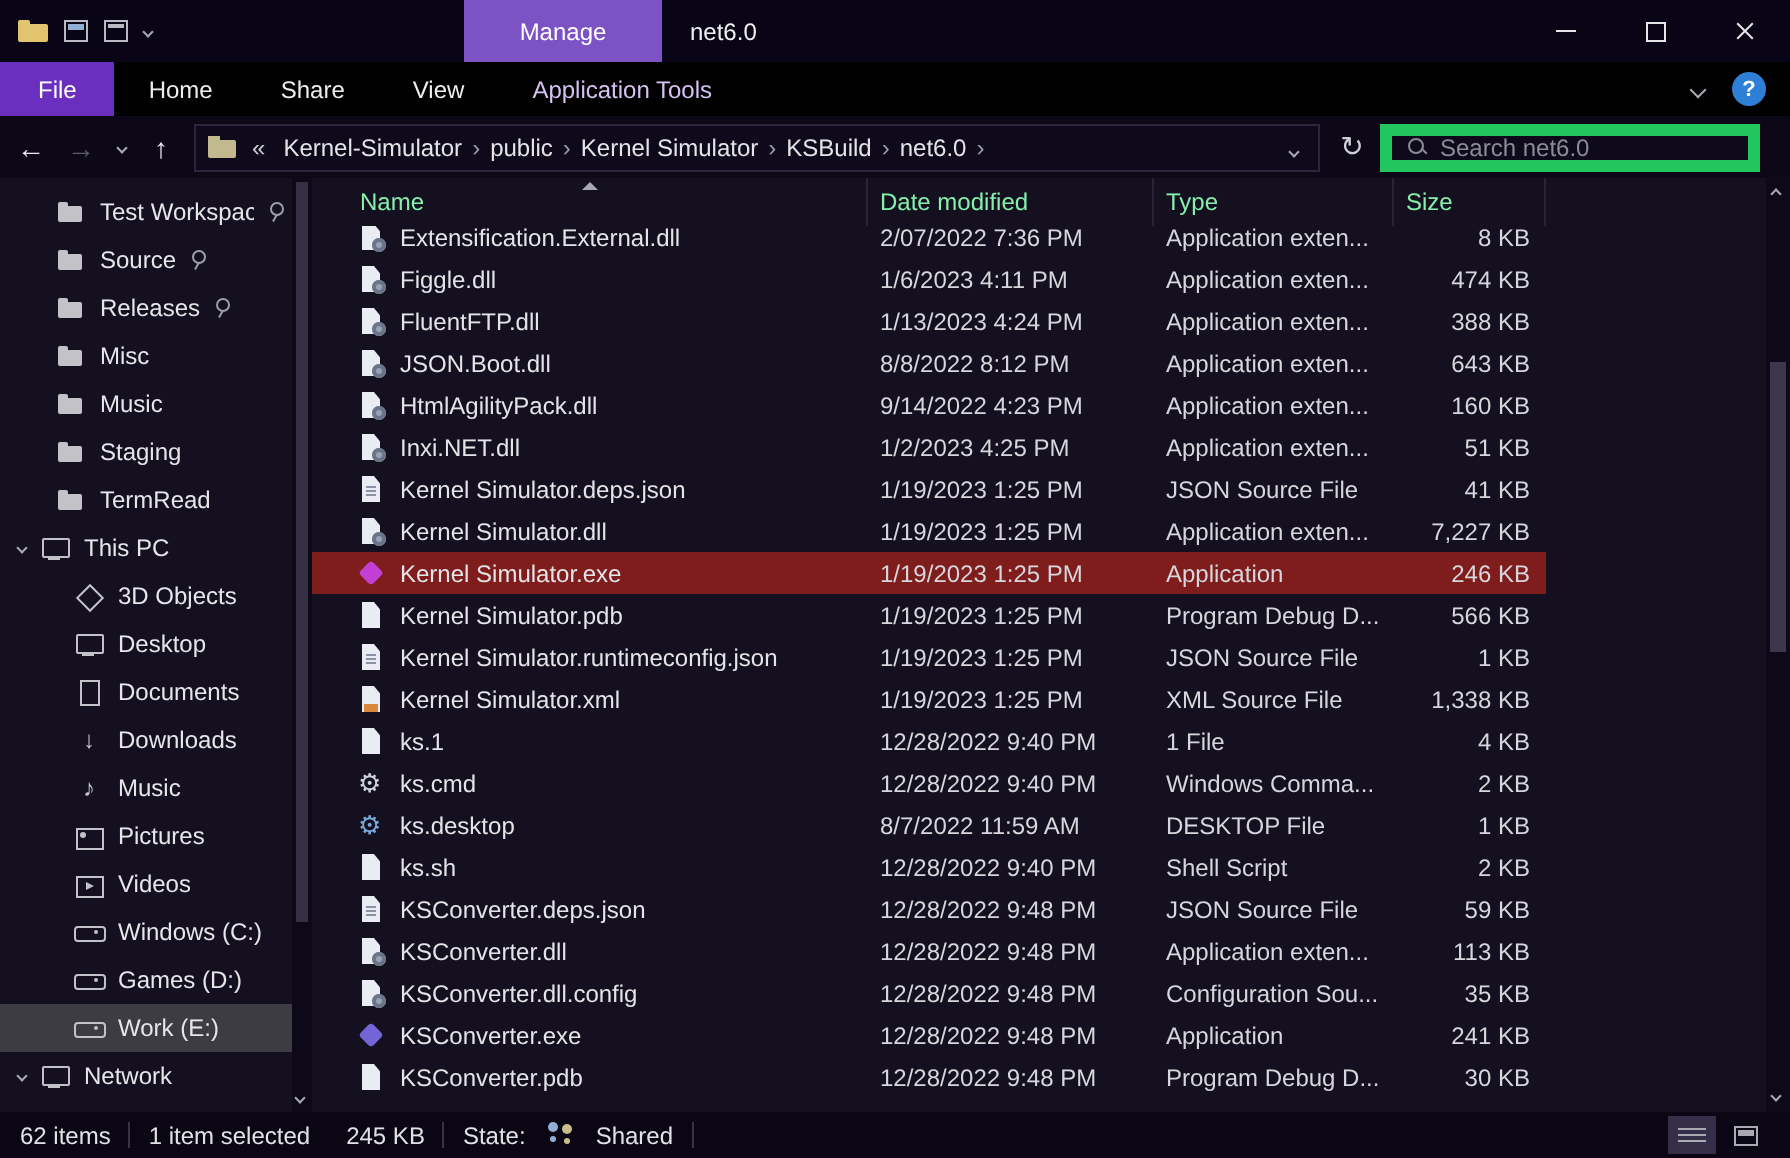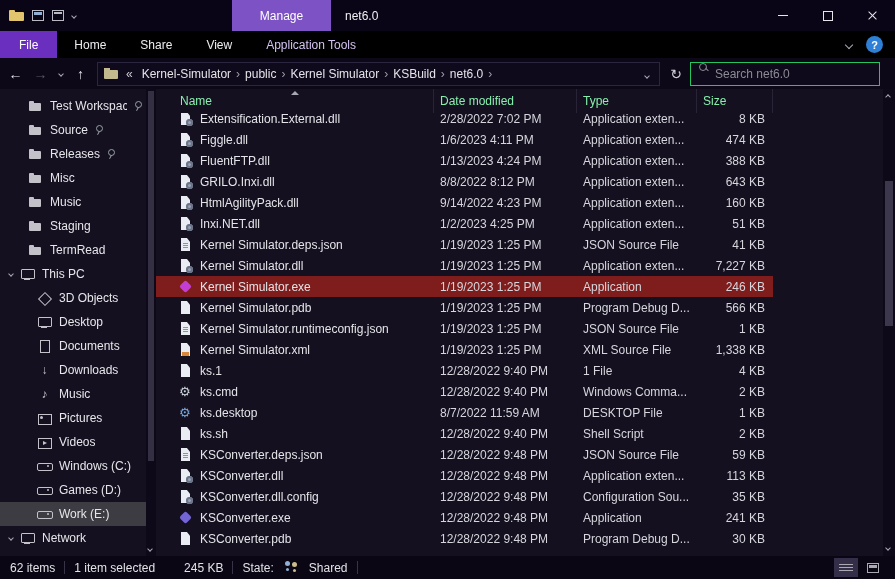--- a/index.html
+++ b/index.html
@@ -48,21 +48,21 @@
   .addrbox{flex:1;height:24px;margin:0 4px;background:#0f0a1b;border:1px solid #2b2540;display:flex;align-items:center;padding:0 6px;min-width:0}
   .addr-folder{width:14px;height:11px;position:relative;flex:none;margin-right:4px}
   .addr-folder::before{content:"";position:absolute;left:0;top:2px;width:14px;height:9px;background:#c2b98e;border-radius:1px}
   .addr-folder::after{content:"";position:absolute;left:0;top:0;width:6px;height:3px;background:#c2b98e}
   .collapse-ind{color:#cfcfd6;padding:0 4px}
   .crumbs{display:flex;align-items:center;min-width:0;overflow:hidden}
   .crumb{padding:0 5px;color:#e4e4e8;white-space:nowrap}
   .crumb-sep{color:#9d9da8}
   .addr-dd{margin-left:auto;padding:0 4px}
   .refreshbtn{width:24px;flex:none;text-align:center;color:#cfcfd6;font-size:14px}
-  .searchbox{width:190px;flex:none;height:24px;background:#0f0a1b;border:1px solid #22c55e;display:flex;gap:7px;padding:0 8px;margin:0 12px 0 2px}
+  .searchbox{width:190px;flex:none;height:24px;background:#0f0a1b;border:6px solid #22c55e;display:flex;align-items:center;gap:7px;padding:0 8px;margin:0 12px 0 2px}
   .mag{width:9px;height:9px;position:relative;flex:none}
   .mag::before{content:"";position:absolute;left:0;top:0;width:6px;height:6px;border:1px solid #8b8b96;border-radius:50%}
   .mag::after{content:"";position:absolute;left:6px;top:6px;width:4px;height:1px;background:#8b8b96;transform:rotate(45deg)}
   .searchbox input{flex:1;background:transparent;border:none;outline:none;color:#c9c9d2;font-size:12px;min-width:0}
   .searchbox input::placeholder{color:#8b8b96}
 
   
   .content{flex:1;min-height:0;display:flex}
   .sidebar{width:146px;flex:none;padding-top:5px;overflow:hidden}
   .nav-item{height:24px;display:flex;align-items:center;gap:7px;padding-right:3px;white-space:nowrap;overflow:hidden}
@@ -125,21 +125,21 @@
   .fi-execonv::before{content:"";position:absolute;left:3px;top:3px;width:9px;height:9px;background:#7465d6;border-radius:2px;transform:rotate(45deg)}
 
   .vscroll{width:12px;flex:none;background:#0d0918;position:relative}
   .vthumb{position:absolute;left:2px;width:8px;top:92px;height:145px;background:#3d374e}
   .vscroll .chev.up{position:absolute;left:3px;top:6px}
   .vscroll .chev.down{position:absolute;left:3px;bottom:6px}
 
   
   .statusbar{height:23px;flex:none;background:#0a0614;display:flex;align-items:center;padding:0 10px;gap:9px;color:#e2e2e6}
   .sb-sep{width:1px;height:13px;background:#39334a;flex:none}
-  .sel-size{margin-left:20px}
+  .sel-size{margin-left:9px}
   .people{width:17px;height:13px;position:relative;flex:none}
   .people::before{content:"";position:absolute;left:2px;top:0;width:5px;height:5px;border-radius:50%;background:#8fb0d4;box-shadow:0 6px 0 -1px #8fb0d4}
   .people::after{content:"";position:absolute;left:9px;top:1px;width:5px;height:5px;border-radius:50%;background:#c9bd8a;box-shadow:0 6px 0 -1px #c9bd8a}
   .sb-right{margin-left:auto;display:flex;gap:3px}
   .viewbtn{width:24px;height:19px;display:flex;align-items:center;justify-content:center}
   .viewbtn.active{background:#342e48}
   .vi-list{width:14px;height:9px;position:relative}
   .vi-list::before{content:"";position:absolute;left:0;top:1px;width:14px;height:1px;background:#a9a9b2;box-shadow:0 3px 0 #a9a9b2,0 6px 0 #a9a9b2}
   .vi-thumb{width:12px;height:10px;border:1px solid #a9a9b2;position:relative}
   .vi-thumb::before{content:"";position:absolute;left:1px;top:1px;right:1px;height:3px;background:#a9a9b2}
@@ -376,21 +376,21 @@
         </div>
       </div>
 
       <div class="rows">
 
           <div class="frow">
             <div class="cell c-name">
               <span class="fi fi-dll"></span>
               <span>Extensification.External.dll</span>
             </div>
-            <div class="cell c-date">2/28/2022 7:02 PM</div>
+            <div class="cell c-date">2/07/2022 7:36 PM</div>
             <div class="cell c-type">Application exten...</div>
             <div class="cell c-size">8 KB</div>
           </div>
 
           <div class="frow">
             <div class="cell c-name">
               <span class="fi fi-dll"></span>
               <span>Figgle.dll</span>
             </div>
             <div class="cell c-date">1/6/2023 4:11 PM</div>
@@ -404,21 +404,21 @@
               <span>FluentFTP.dll</span>
             </div>
             <div class="cell c-date">1/13/2023 4:24 PM</div>
             <div class="cell c-type">Application exten...</div>
             <div class="cell c-size">388 KB</div>
           </div>
 
           <div class="frow">
             <div class="cell c-name">
               <span class="fi fi-dll"></span>
-              <span>GRILO.Inxi.dll</span>
+              <span>JSON.Boot.dll</span>
             </div>
             <div class="cell c-date">8/8/2022 8:12 PM</div>
             <div class="cell c-type">Application exten...</div>
             <div class="cell c-size">643 KB</div>
           </div>
 
           <div class="frow">
             <div class="cell c-name">
               <span class="fi fi-dll"></span>
               <span>HtmlAgilityPack.dll</span>

